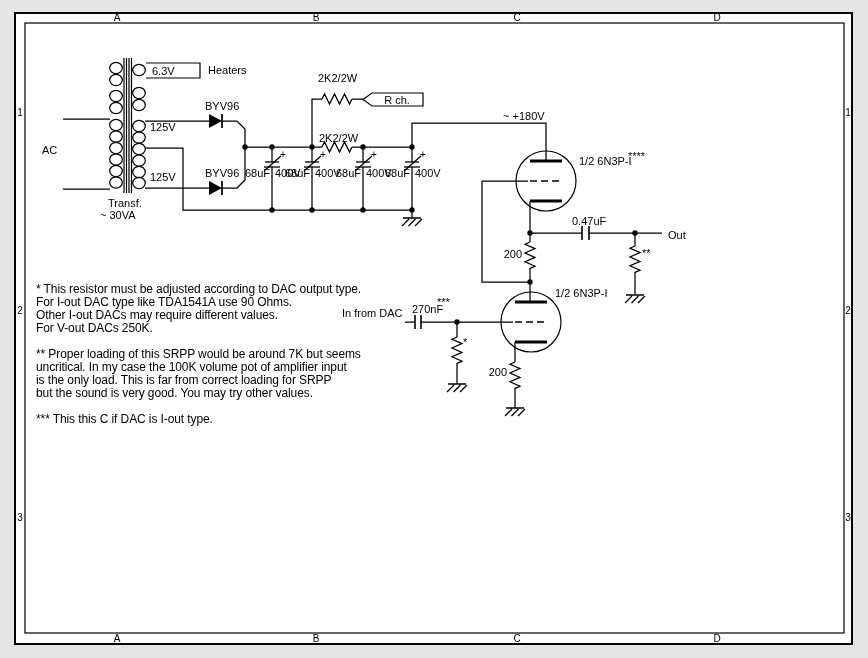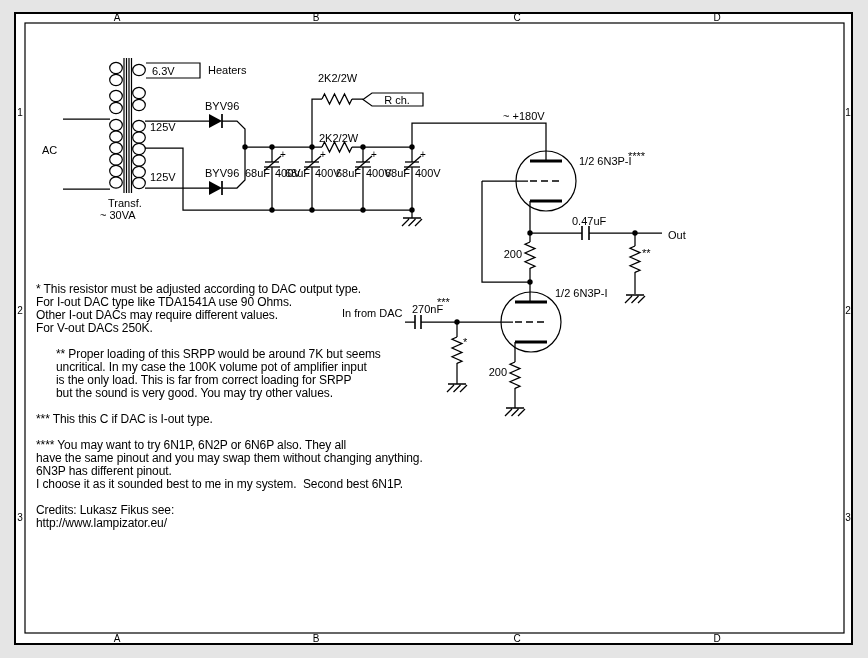--- a/index.html
+++ b/index.html
@@ -21,21 +21,21 @@
   .note{
     position:absolute;
     left:36px;
     font-size:12px;
     line-height:13px;
     color:#000;
     white-space:pre;
     letter-spacing:-0.1px;
   }
   #note1{top:283px;}
-  #note2{top:348px;margin-left:20px;}
+  #note2{top:348px;}
   #note3{top:413px;}
   #note4{top:439px;}
   #credits{top:504px;}
 </style>
 </head>
 <body>
 
 <div id="stage">
 <svg width="868" height="658" viewBox="0 0 868 658">
   <defs>
@@ -218,19 +218,13 @@
 
 <div id="note1" class="note">* This resistor must be adjusted according to DAC output type.
 For I-out DAC type like TDA1541A use 90 Ohms.
 Other I-out DACs may require different values.
 For V-out DACs 250K.</div>
 <div id="note2" class="note">** Proper loading of this SRPP would be around 7K but seems
 uncritical. In my case the 100K volume pot of amplifier input
 is the only load. This is far from correct loading for SRPP
 but the sound is very good. You may try other values.</div>
 <div id="note3" class="note">*** This this C if DAC is I-out type.</div>
-<div id="note4" class="note">**** You may want to try 6N1P, 6N2P or 6N6P also. They all
-have the same pinout and you may swap them without changing anything.
-6N3P has different pinout.
-I choose it as it sounded best to me in my system.  Second best 6N1P.</div>
-<div id="credits" class="note">Credits: Lukasz Fikus see:
-http://www.lampizator.eu/</div>
 </div>
 
 </body></html>

